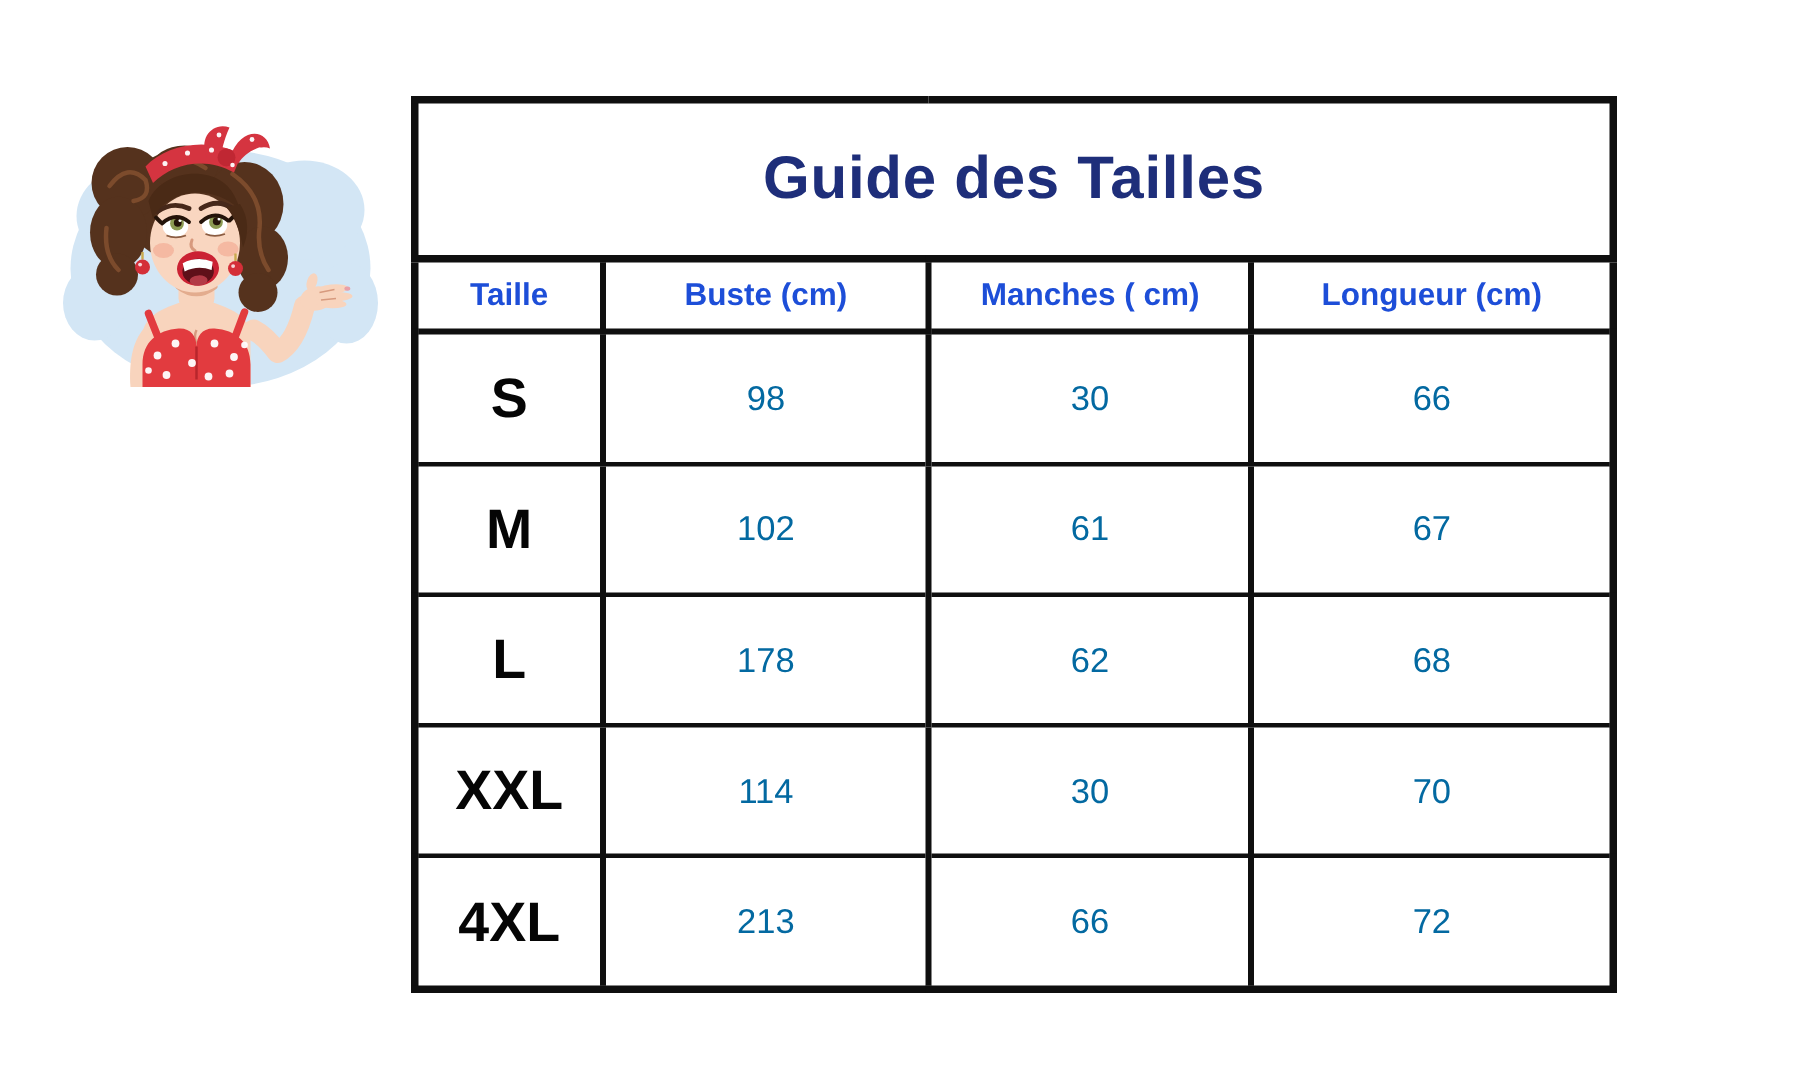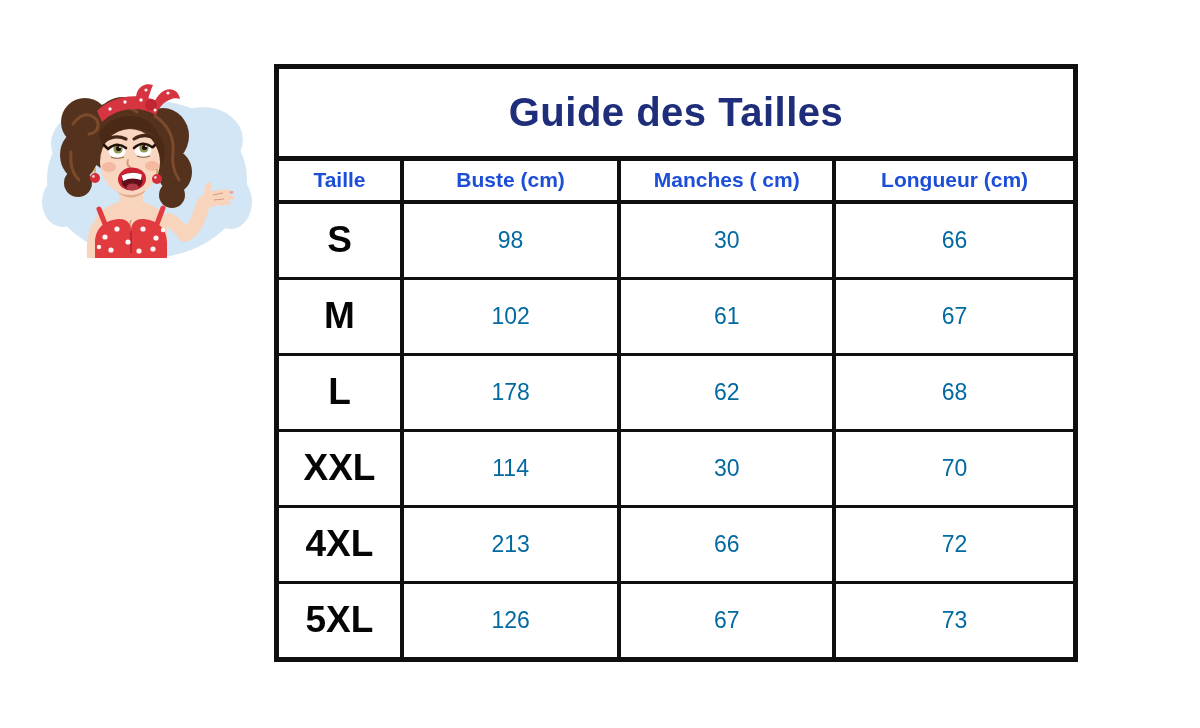--- a/index.html
+++ b/index.html
@@ -249,21 +249,15 @@
         <td class="num-cell">114</td>
         <td class="num-cell">30</td>
         <td class="num-cell">70</td>
       </tr>
       <tr class="data-row">
         <td class="size-cell">4XL</td>
         <td class="num-cell">213</td>
         <td class="num-cell">66</td>
         <td class="num-cell">72</td>
       </tr>
-      <tr class="data-row">
-        <td class="size-cell">5XL</td>
-        <td class="num-cell">126</td>
-        <td class="num-cell">67</td>
-        <td class="num-cell">73</td>
-      </tr>
     </tbody>
   </table>
 </div>
 
 </body></html>

